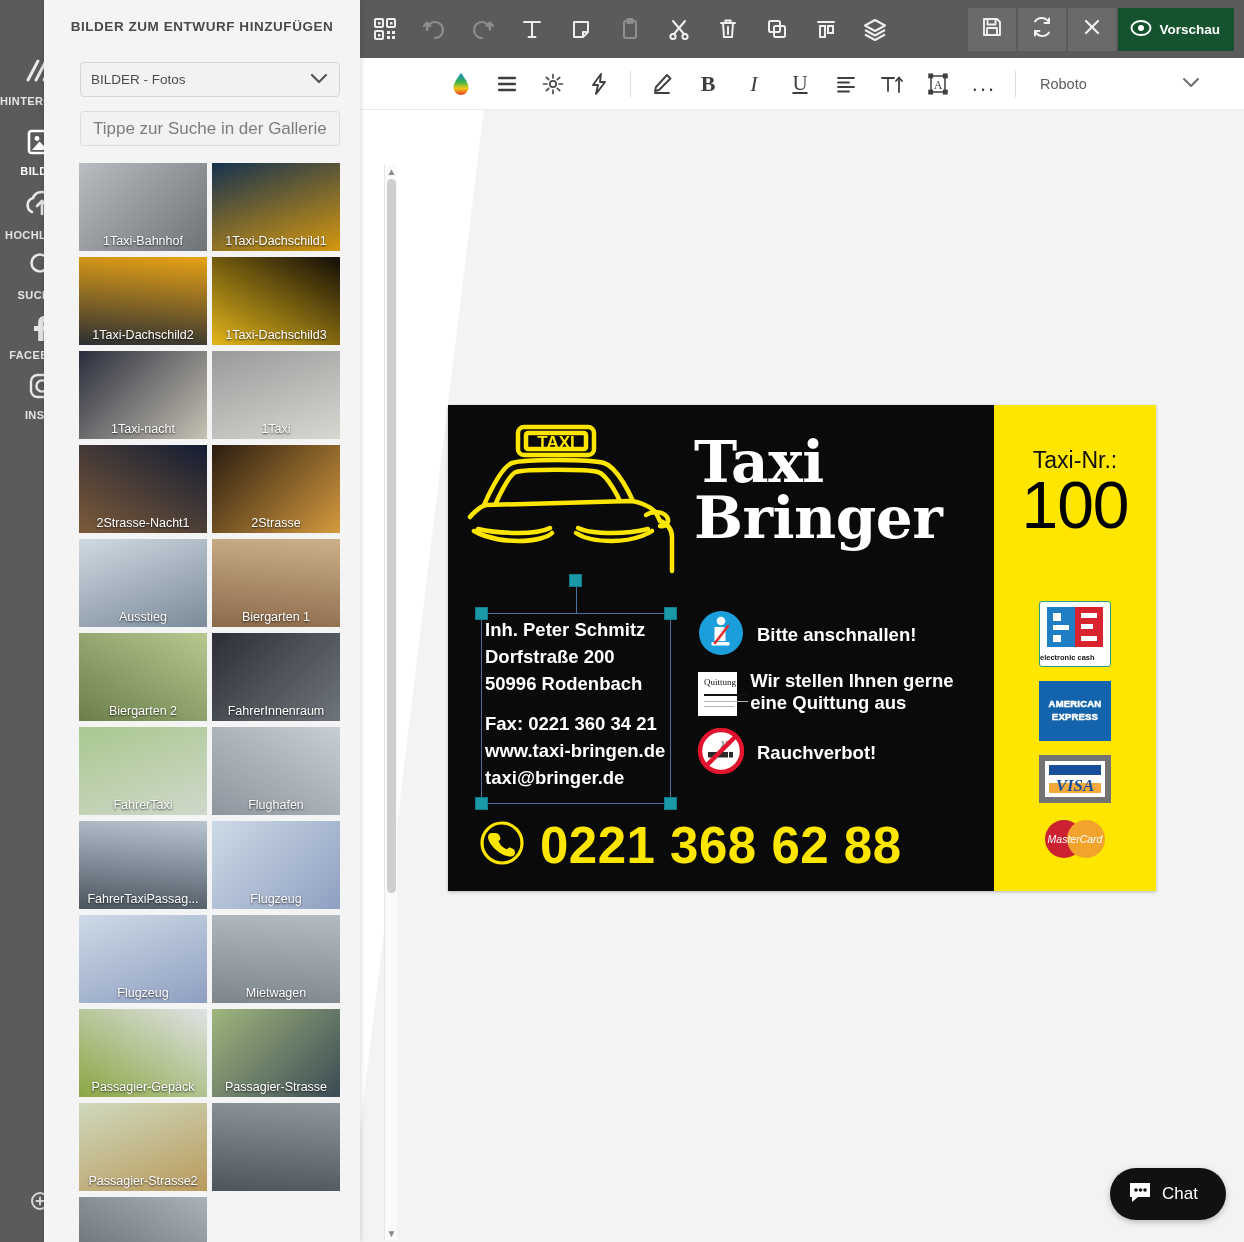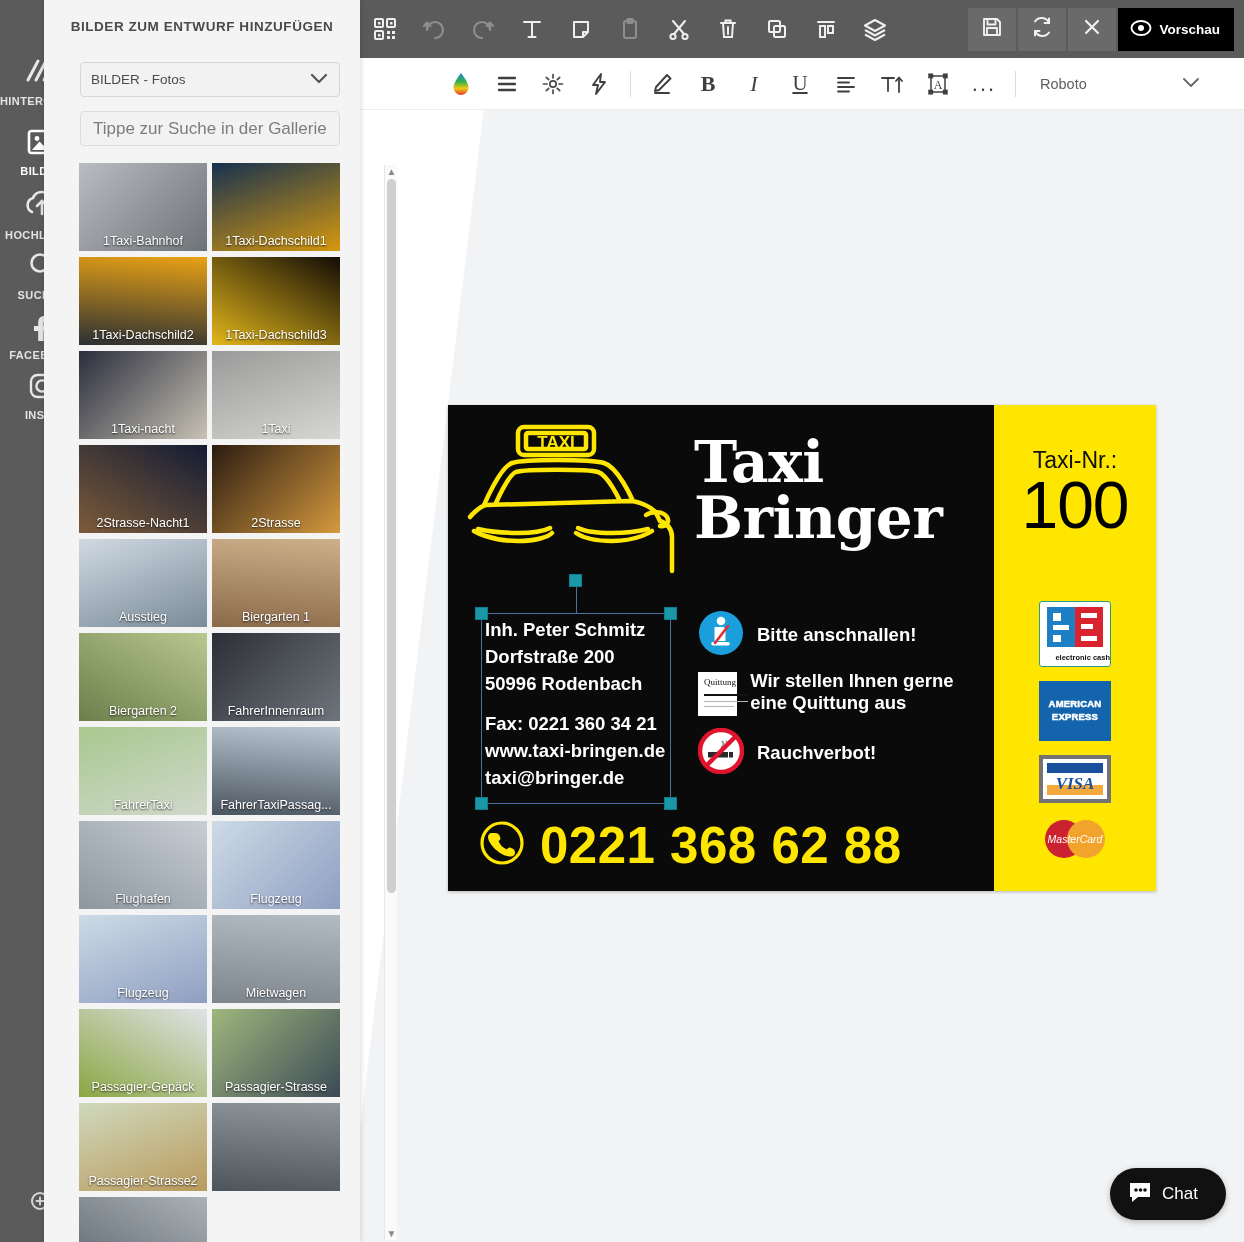--- a/index.html
+++ b/index.html
@@ -138,21 +138,21 @@
   .tb-btn.dim { color: #8e8e8e; }
   .tb-spacer { flex: 1; }
   .tb-sq {
     width: 48px; height: 43px; margin-right: 2px;
     background: #6a6a6a;
     display: flex; align-items:center; justify-content:center;
     color:#f0f0f0; cursor:pointer;
   }
   .tb-preview {
     height: 43px; margin-right: 10px;
-    background: #000000;
+    background: #14532d;
     display: flex; align-items: center; gap: 7px;
     padding: 0 14px 0 12px;
     color: #fff; font-size: 13.5px; font-weight: bold;
     cursor: pointer;
   }
 
   .fmtbar {
     position: absolute; left: 360px; top: 58px;
     width: 884px; height: 52px;
     background: #ffffff;
@@ -427,26 +427,26 @@
           </div>
           <div class="thumb">
             <div class="ph" style="background: linear-gradient(135deg, rgb(44, 47, 53) 0%, rgb(111, 117, 124) 100%);"></div>
             <div class="cap">FahrerInnenraum</div>
           </div>
           <div class="thumb">
             <div class="ph" style="background: linear-gradient(160deg, rgb(169, 200, 143) 0%, rgb(207, 216, 203) 100%);"></div>
             <div class="cap">FahrerTaxi</div>
           </div>
           <div class="thumb">
+            <div class="ph" style="background: linear-gradient(210deg, rgb(199, 206, 212) 0%, rgb(141, 150, 158) 100%);"></div>
+            <div class="cap">Flughafen</div>
+          </div>
+          <div class="thumb">
             <div class="ph" style="background: linear-gradient(185deg, rgb(185, 198, 210) 0%, rgb(75, 85, 96) 100%);"></div>
             <div class="cap">FahrerTaxiPassag...</div>
-          </div>
-          <div class="thumb">
-            <div class="ph" style="background: linear-gradient(210deg, rgb(199, 206, 212) 0%, rgb(141, 150, 158) 100%);"></div>
-            <div class="cap">Flughafen</div>
           </div>
           <div class="thumb">
             <div class="ph" style="background: linear-gradient(135deg, rgb(205, 218, 230) 0%, rgb(143, 159, 193) 100%);"></div>
             <div class="cap">Flugzeug</div>
           </div>
           <div class="thumb">
             <div class="ph" style="background: linear-gradient(160deg, rgb(205, 218, 230) 0%, rgb(143, 159, 193) 100%);"></div>
             <div class="cap">Flugzeug</div>
           </div>
           <div class="thumb">
@@ -838,29 +838,29 @@
 
           <div class="paycard" style="width:72px;height:66px;background:#fff;border:1.5px solid #2a9a8a;border-radius:3px;position:relative;">
             <span style="position:absolute;left:7px;top:5px;width:28px;height:40px;background:#1f7fc4;"></span>
             <span style="position:absolute;left:35px;top:5px;width:28px;height:40px;background:#d9232e;"></span>
             <span style="position:absolute;left:13px;top:11px;width:8px;height:8px;background:#fff;"></span>
             <span style="position:absolute;left:13px;top:23px;width:16px;height:5px;background:#fff;"></span>
             <span style="position:absolute;left:13px;top:33px;width:8px;height:7px;background:#fff;"></span>
             <span style="position:absolute;left:41px;top:11px;width:16px;height:5px;background:#fff;"></span>
             <span style="position:absolute;left:41px;top:22px;width:12px;height:5px;background:#fff;"></span>
             <span style="position:absolute;left:41px;top:34px;width:16px;height:5px;background:#fff;"></span>
-            <span style="position:absolute;left:0;right:0;bottom:4px;text-align:right;font-size:7.5px;font-weight:bold;color:#111">electronic cash</span>
+            <span style="position:absolute;left:0;right:0;bottom:4px;text-align:left;font-size:7.5px;font-weight:bold;color:#111">electronic cash</span>
           </div>
 
           <div class="paycard" style="width:72px;height:60px;background:#1464ad;position:relative;">
             <span style="position:absolute;left:0;right:0;top:17px;font-size:9.5px;font-weight:bold;color:#fff;letter-spacing:.2px;-webkit-text-stroke:.5px #fff">AMERICAN</span>
             <span style="position:absolute;left:0;right:0;top:30px;text-align:center;font-size:9.5px;font-weight:bold;color:#fff;letter-spacing:.2px;-webkit-text-stroke:.5px #fff">EXPRESS</span>
           </div>
 
-          <div class="paycard" style="width:72px;height:48px;background:#fff;border:4px solid #737373;position:relative;">
+          <div class="paycard" style="width:72px;height:48px;background:#fff;border:6px solid #737373;position:relative;">
             <span style="position:absolute;left:4px;right:4px;top:4px;height:10px;background:#1a4f9c;"></span>
             <span style="position:absolute;left:4px;right:4px;bottom:4px;height:10px;background:#f3a93c;"></span>
             <span style="position:absolute;left:0;right:0;top:15px;text-align:center;font-family:'Liberation Serif',serif;font-style:italic;font-size:17px;font-weight:bold;color:#1a4f9c;">VISA</span>
           </div>
 
           <div class="paycard" style="width:72px;height:46px;position:relative;">
             <span style="position:absolute;left:6px;top:3px;width:38px;height:38px;border-radius:50%;background:#cc2131;"></span>
             <span style="position:absolute;right:6px;top:3px;width:38px;height:38px;border-radius:50%;background:#f2a32c;"></span>
             <span style="position:absolute;left:0;right:0;top:16px;text-align:center;font-size:10.5px;font-style:italic;font-weight:normal;color:#fff;">MasterCard</span>
           </div>

